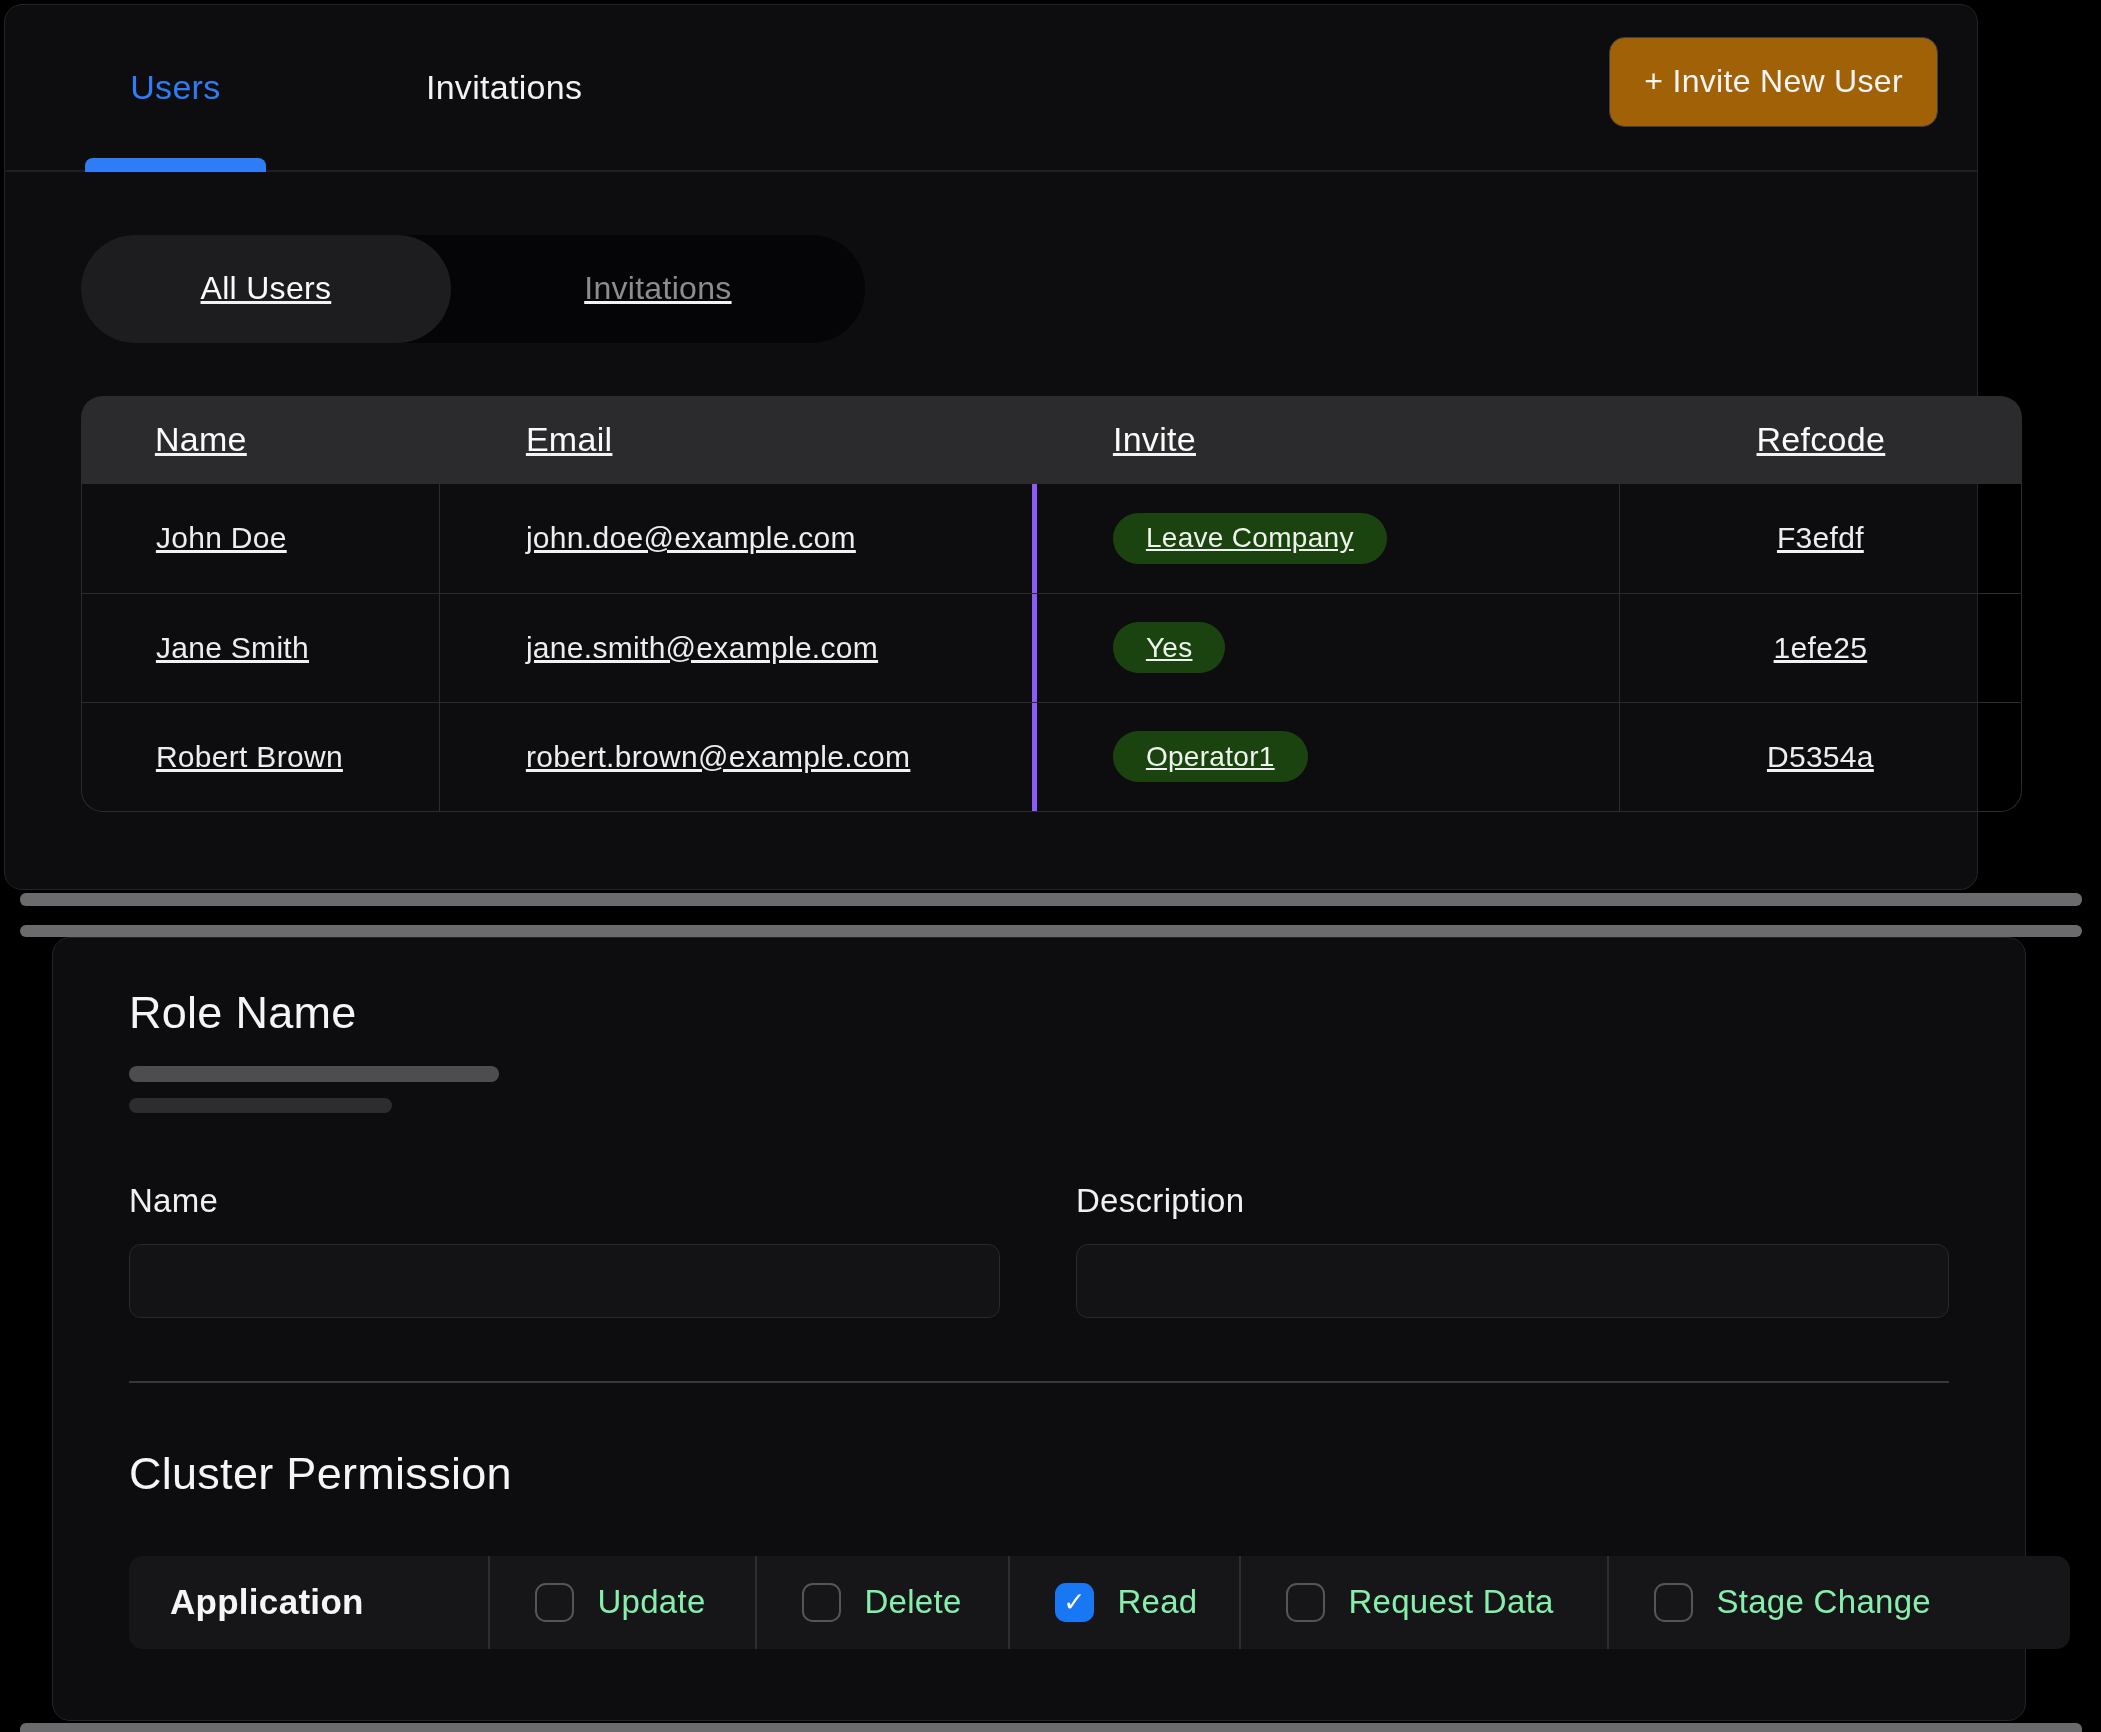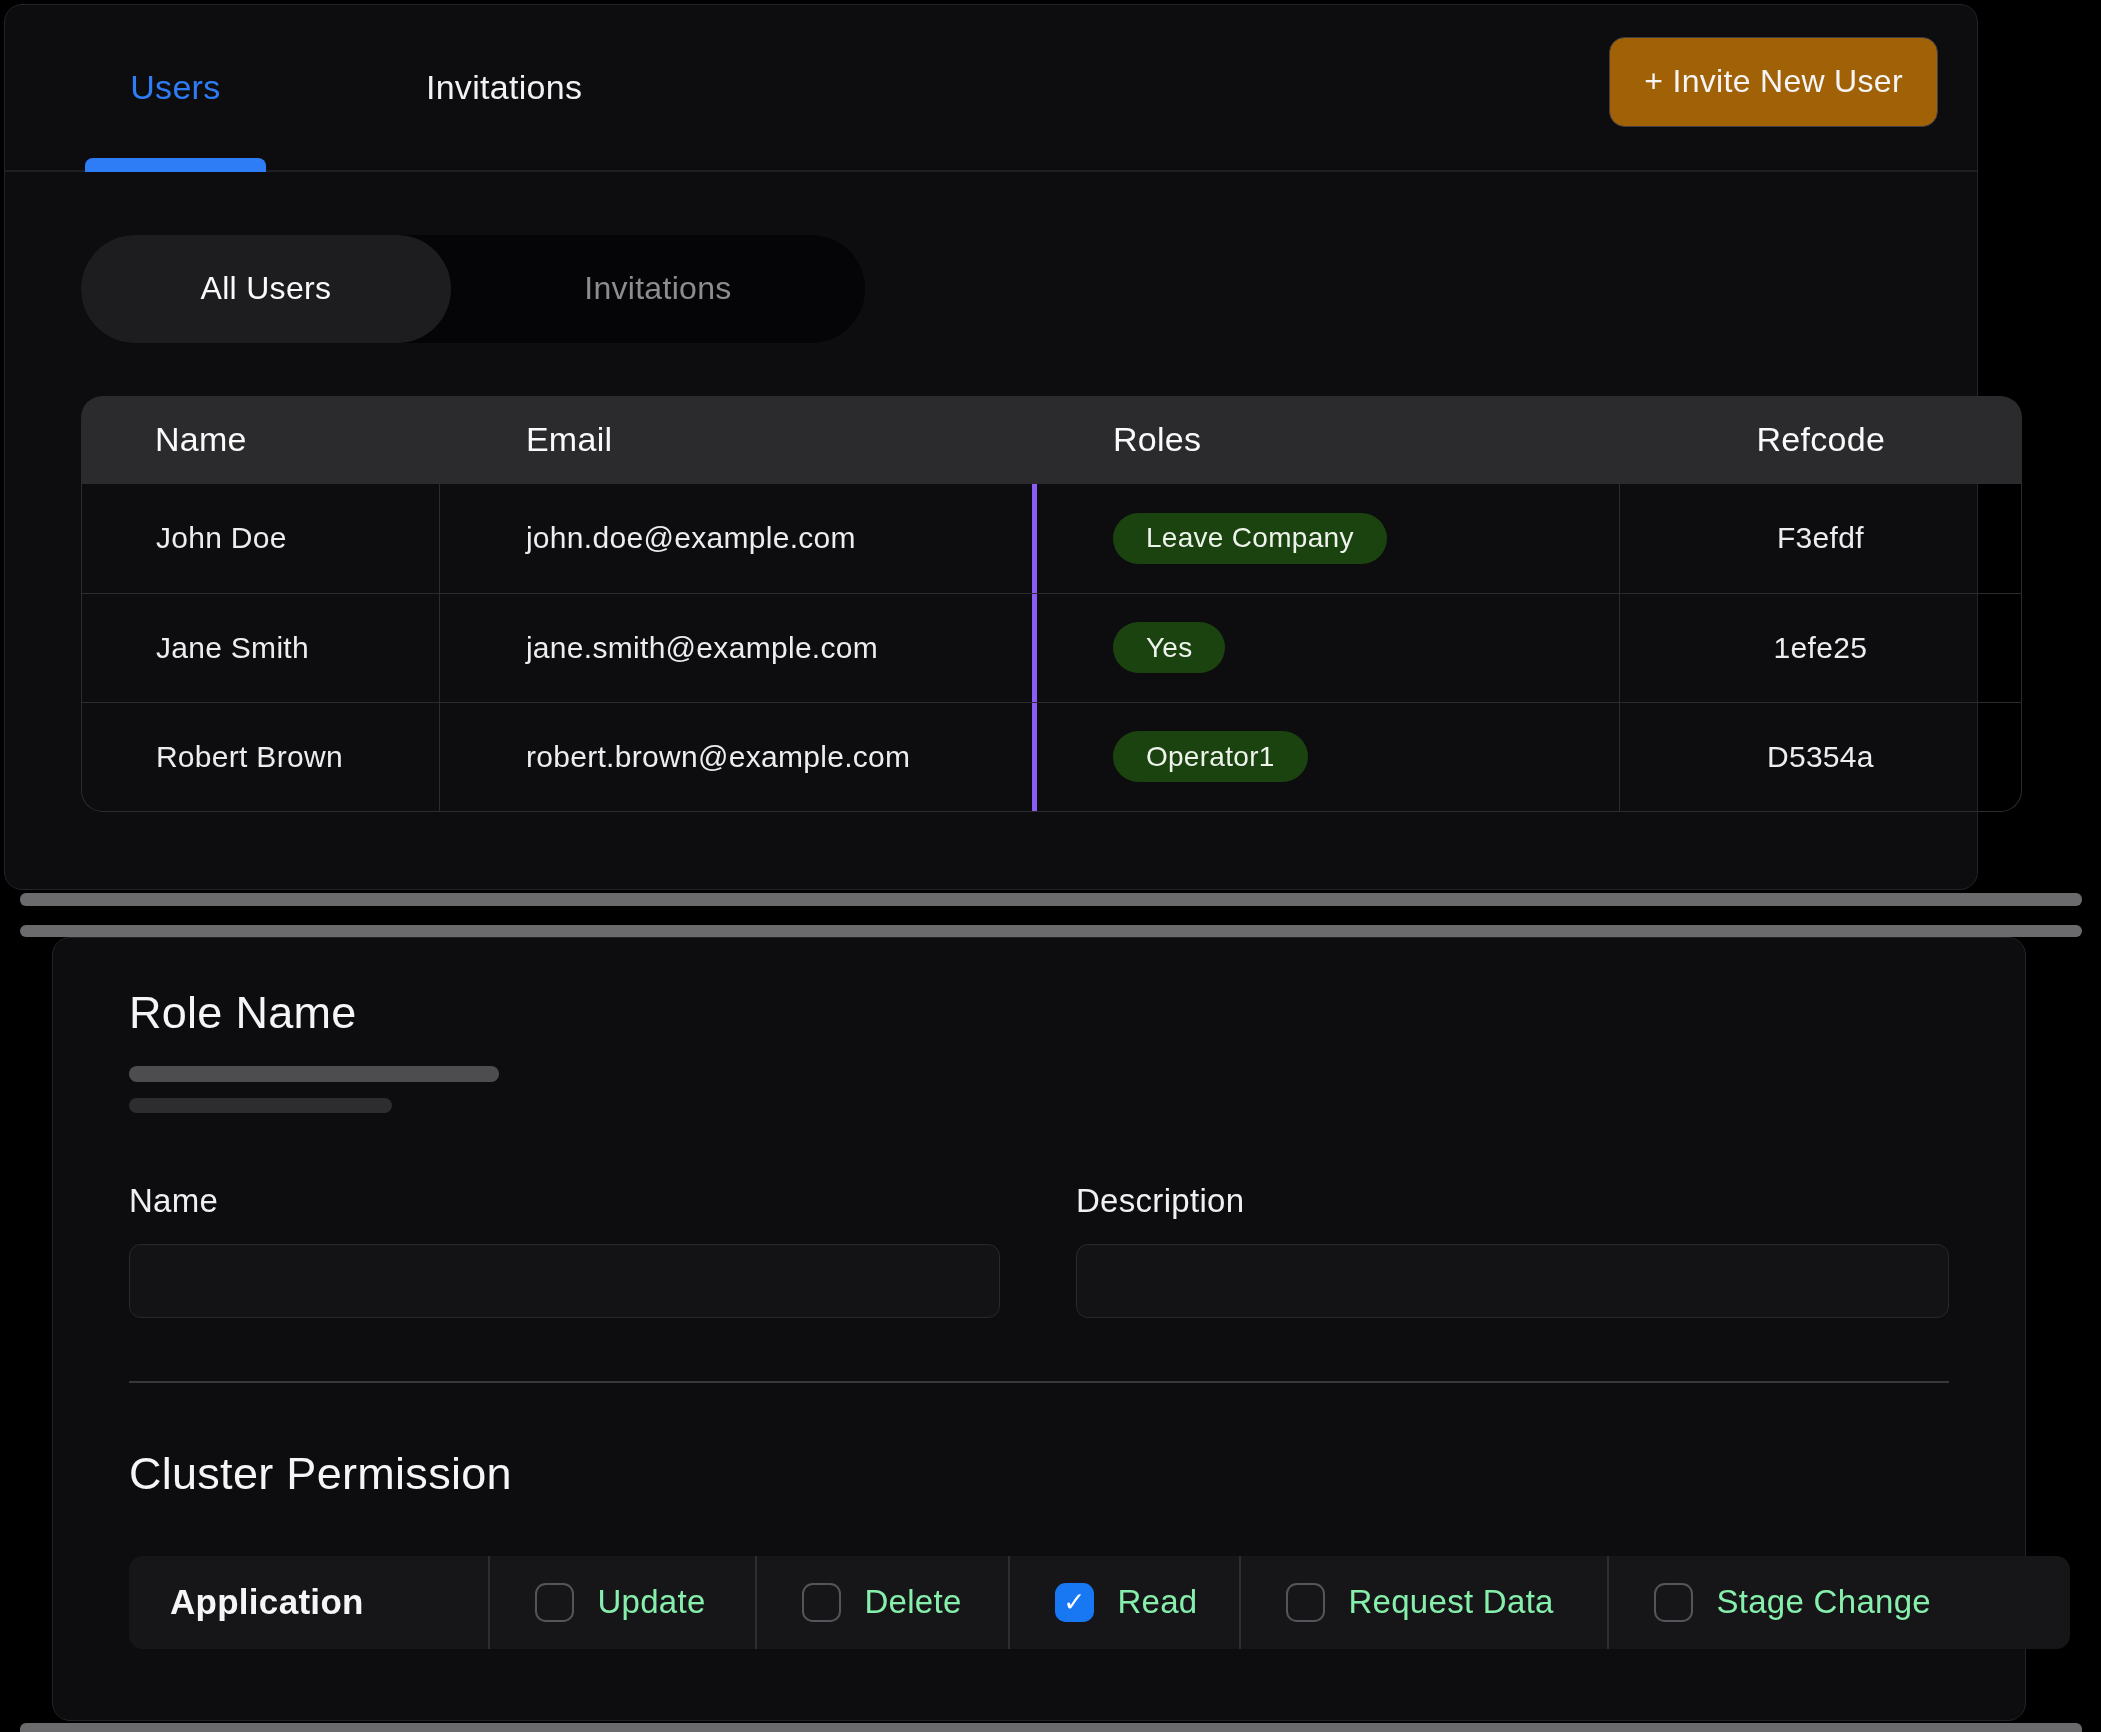--- a/index.html
+++ b/index.html
@@ -33,21 +33,21 @@
   .tab-underline {
     position:absolute; bottom:-2px; left:0; width:100%; height:13.7px;
     background:var(--accent_blue,#2e7cf6); border-radius:7.8px 7.8px 0 0;
   }
   .invite-btn {
     position:absolute; top:32px; right:39px; height:90px; padding:0 34px;
     background:#a16207; border:1px solid #3e3e44; border-radius:15.7px;
     color:#f5f5f7; font-size:32px; letter-spacing:0.3px; cursor:pointer;
     font-family:inherit;
   }
-  .card-body { padding:0 76px; }
+  .card-body { padding:0 76px;text-decoration:underline; }
 
   .segmented {
     margin-top:63px; width:784px; height:108px;
     background:#050507; border-radius:54px; display:flex; align-items:stretch;
   }
   .seg {
     display:flex; align-items:center; justify-content:center;
     font-size:32px; color:#8c8c91; border-radius:54px; cursor:pointer;
   }
   .seg.selected { width:370px; background:#1d1d20; color:#fafafa; }
@@ -139,21 +139,21 @@
   <div class="card-body">
     <div class="segmented">
       <div class="seg selected">All Users</div>
       <div class="seg">Invitations</div>
     </div>
 
     <div class="table">
       <div class="thead">
         <div class="th-name">Name</div>
         <div class="th-email">Email</div>
-        <div class="th-roles">Roles</div>
+        <div class="th-roles">Invite</div>
         <div class="th-refcode">Refcode</div>
       </div>
       <div class="tbody">
         <div class="trow">
           <div class="td td-name">John Doe</div>
           <div class="td td-email">john.doe@example.com</div>
           <div class="td td-roles">
             <span class="pill">Leave Company</span>
           </div>
           <div class="td td-refcode">F3efdf</div>

